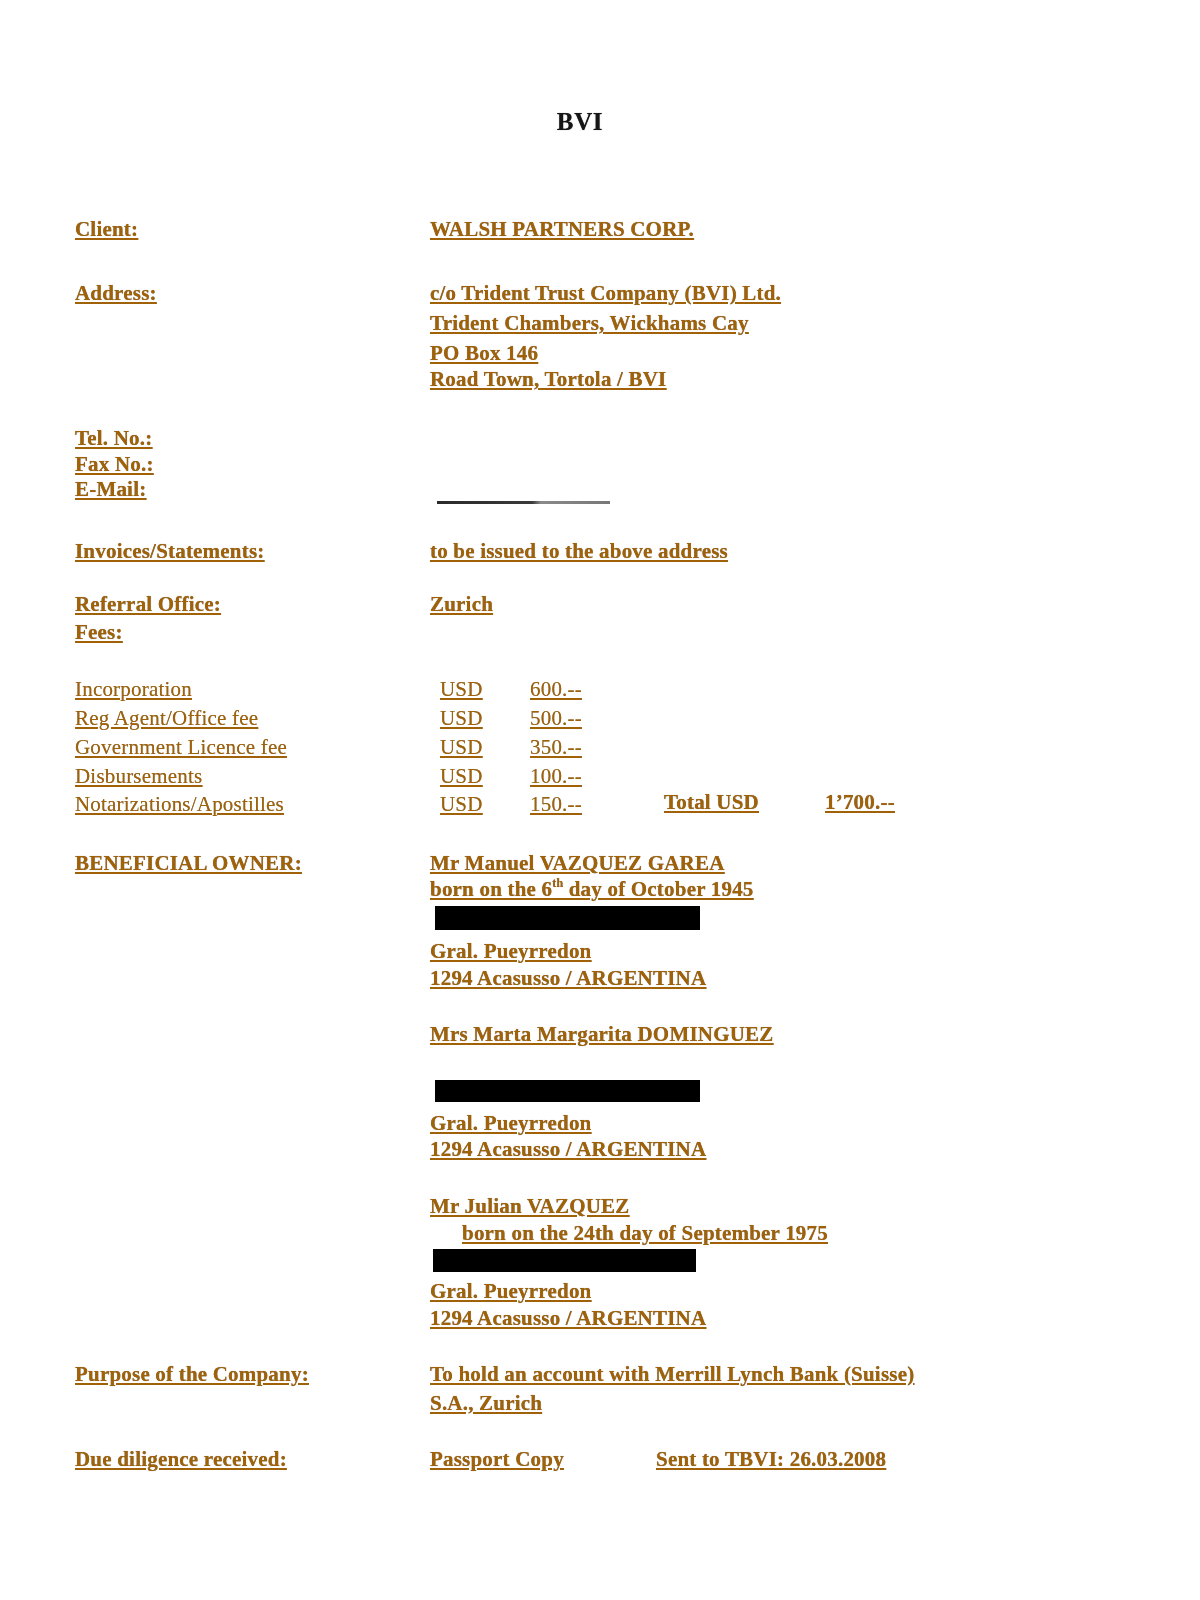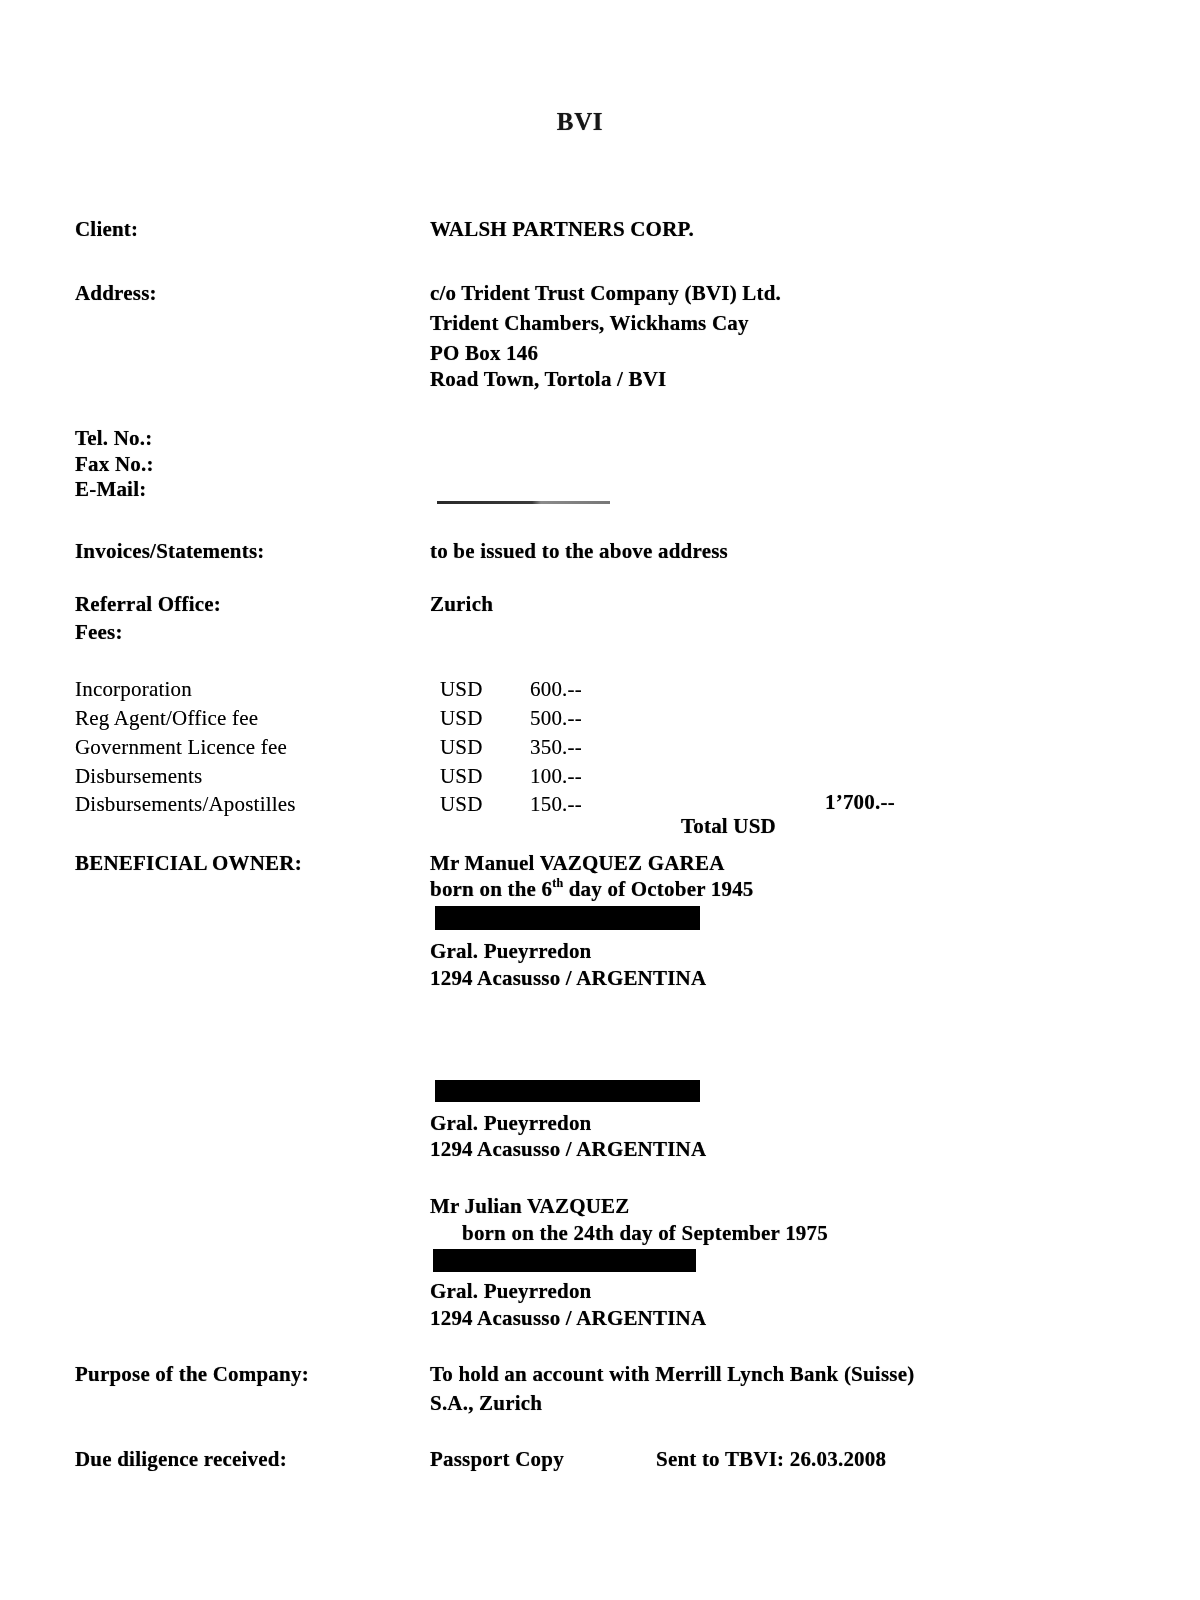--- a/index.html
+++ b/index.html
@@ -12,23 +12,24 @@
   .page {
     position: relative;
     width: 1200px; height: 1600px;
     background: #ffffff;
     color: #1a1a1a;
   }
   .abs { position: absolute; white-space: nowrap; line-height: 1.15; }
   .t {
     font-size: 21px;
     font-weight: bold;
-    color: #000000;
+    color: #a16207;
     text-shadow: 0 0 0.7px rgba(30,30,30,0.65);
     letter-spacing: 0.2px;
+    text-decoration: underline;
   }
   .r { font-weight: normal; text-shadow: 0 0 0.5px rgba(40,40,40,0.5); }
   .title-line {
     left: 0; width: 1160px;
     text-align: center;
     font-size: 25px;
     font-weight: bold;
     letter-spacing: 0.6px;
     color: #161616;
     text-shadow: 0 0 0.8px rgba(20,20,20,0.7);
@@ -85,35 +86,36 @@
   <div class="abs t r" style="left:530px; top:706px;">500.--</div>
 
   <div class="abs t r" style="left:75px; top:735px;">Government Licence fee</div>
   <div class="abs t r" style="left:440px; top:735px;">USD</div>
   <div class="abs t r" style="left:530px; top:735px;">350.--</div>
 
   <div class="abs t r" style="left:75px; top:764px;">Disbursements</div>
   <div class="abs t r" style="left:440px; top:764px;">USD</div>
   <div class="abs t r" style="left:530px; top:764px;">100.--</div>
 
-  <div class="abs t r" style="left:75px; top:792px;">Disbursements/Apostilles</div>
+  <div class="abs t r" style="left:75px; top:792px;">Notarizations/Apostilles</div>
   <div class="abs t r" style="left:440px; top:792px;">USD</div>
   <div class="abs t r" style="left:530px; top:792px;">150.--</div>
 
-  <div class="abs t" style="left:681px; top:790px;margin-top:24px;">Total USD</div>
+  <div class="abs t" style="left:664px; top:790px;">Total USD</div>
   <div class="abs t" style="left:825px; top:790px;">1’700.--</div>
 
   <div class="abs t" style="left:75px; top:851px;">BENEFICIAL OWNER:</div>
 
   <div class="abs t" style="left:430px; top:851px;">Mr Manuel VAZQUEZ GAREA</div>
   <div class="abs t" style="left:430px; top:877px;"><span>born on the 6</span><span class="sup">th</span><span> day of October 1945</span></div>
   <div class="redaction" style="left:435px; top:906px; width:265px; height:24px;"></div>
   <div class="abs t" style="left:430px; top:939px;">Gral. Pueyrredon</div>
   <div class="abs t" style="left:430px; top:966px;">1294 Acasusso / ARGENTINA</div>
 
+  <div class="abs t" style="left:430px; top:1022px;">Mrs Marta Margarita DOMINGUEZ</div>
   <div class="redaction" style="left:435px; top:1080px; width:265px; height:22px;"></div>
   <div class="abs t" style="left:430px; top:1111px;">Gral. Pueyrredon</div>
   <div class="abs t" style="left:430px; top:1137px;">1294 Acasusso / ARGENTINA</div>
 
   <div class="abs t" style="left:430px; top:1194px;">Mr Julian VAZQUEZ</div>
   <div class="abs t" style="left:430px; top:1221px;margin-left:32px;"><span>born on the 24th day of September 1975</span><span class="sup"></span><span></span></div>
   <div class="redaction" style="left:433px; top:1249px; width:263px; height:23px;"></div>
   <div class="abs t" style="left:430px; top:1279px;">Gral. Pueyrredon</div>
   <div class="abs t" style="left:430px; top:1306px;">1294 Acasusso / ARGENTINA</div>
 

